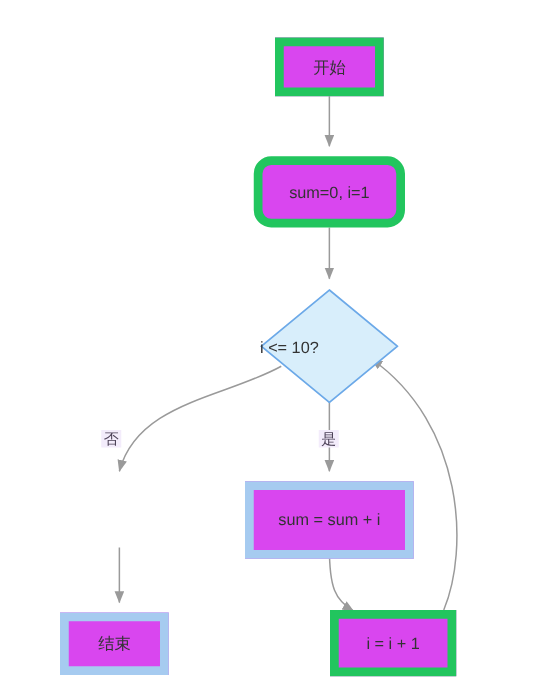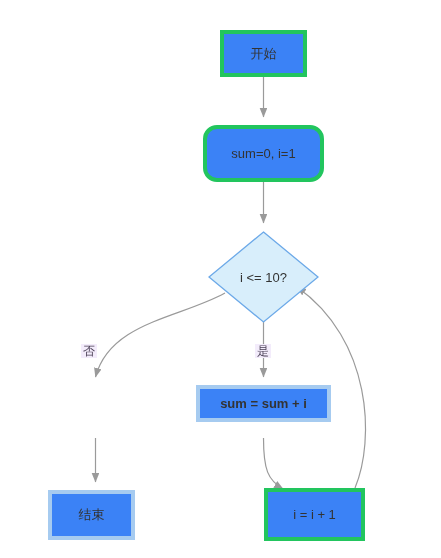--- a/index.html
+++ b/index.html
@@ -23,22 +23,22 @@
     width: 441px;
     height: 558px;
     pointer-events: none;
   }
   .node {
     position: absolute;
     box-sizing: border-box;
     display: flex;
     align-items: center;
     justify-content: center;
-    background: #3b82f6;
-    border: 4px solid #22c55e;
+    background: #d946ef;
+    border: 7px solid #22c55e;
     color: #333333;
     font-size: 13px;
     line-height: 1.2;
     text-align: center;
     z-index: 3;
   }
   .node.soft-border { border-color: #a6cbf0; }
   .node-label { white-space: nowrap; }
 
   .diamond-wrap {
@@ -47,21 +47,21 @@
   }
   .diamond-wrap svg { display: block; }
   .diamond-text {
     position: absolute;
     left: 0;
     top: 0;
     width: 100%;
     height: 100%;
     display: flex;
     align-items: center;
-    justify-content: center;
+    justify-content: flex-start;
     color: #333333;
     font-size: 13px;
     white-space: nowrap;
   }
 
   .edge-label {
     position: absolute;
     z-index: 4;
     background: #f3ecfb;
     color: #4a3f55;
@@ -117,21 +117,21 @@
 
   <div class="edge-label" style="left:81px; top:344px;">
     <span>否</span>
   </div>
 
   <div class="edge-label" style="left:255px; top:344px;">
     <span>是</span>
   </div>
 
 
-  <div class="node soft-border" style="left:196px; top:385px; width:135px; height:37px;font-weight:bold;">
+  <div class="node soft-border" style="left:196px; top:385px; width:135px; height:62px;">
     <span class="node-label">sum = sum + i</span>
   </div>
 
   <div class="node soft-border" style="left:48px; top:490px; width:87px; height:50px;">
     <span class="node-label">结束</span>
   </div>
 
   <div class="node" style="left:264px; top:488px; width:101px; height:53px;">
     <span class="node-label">i = i + 1</span>
   </div>

